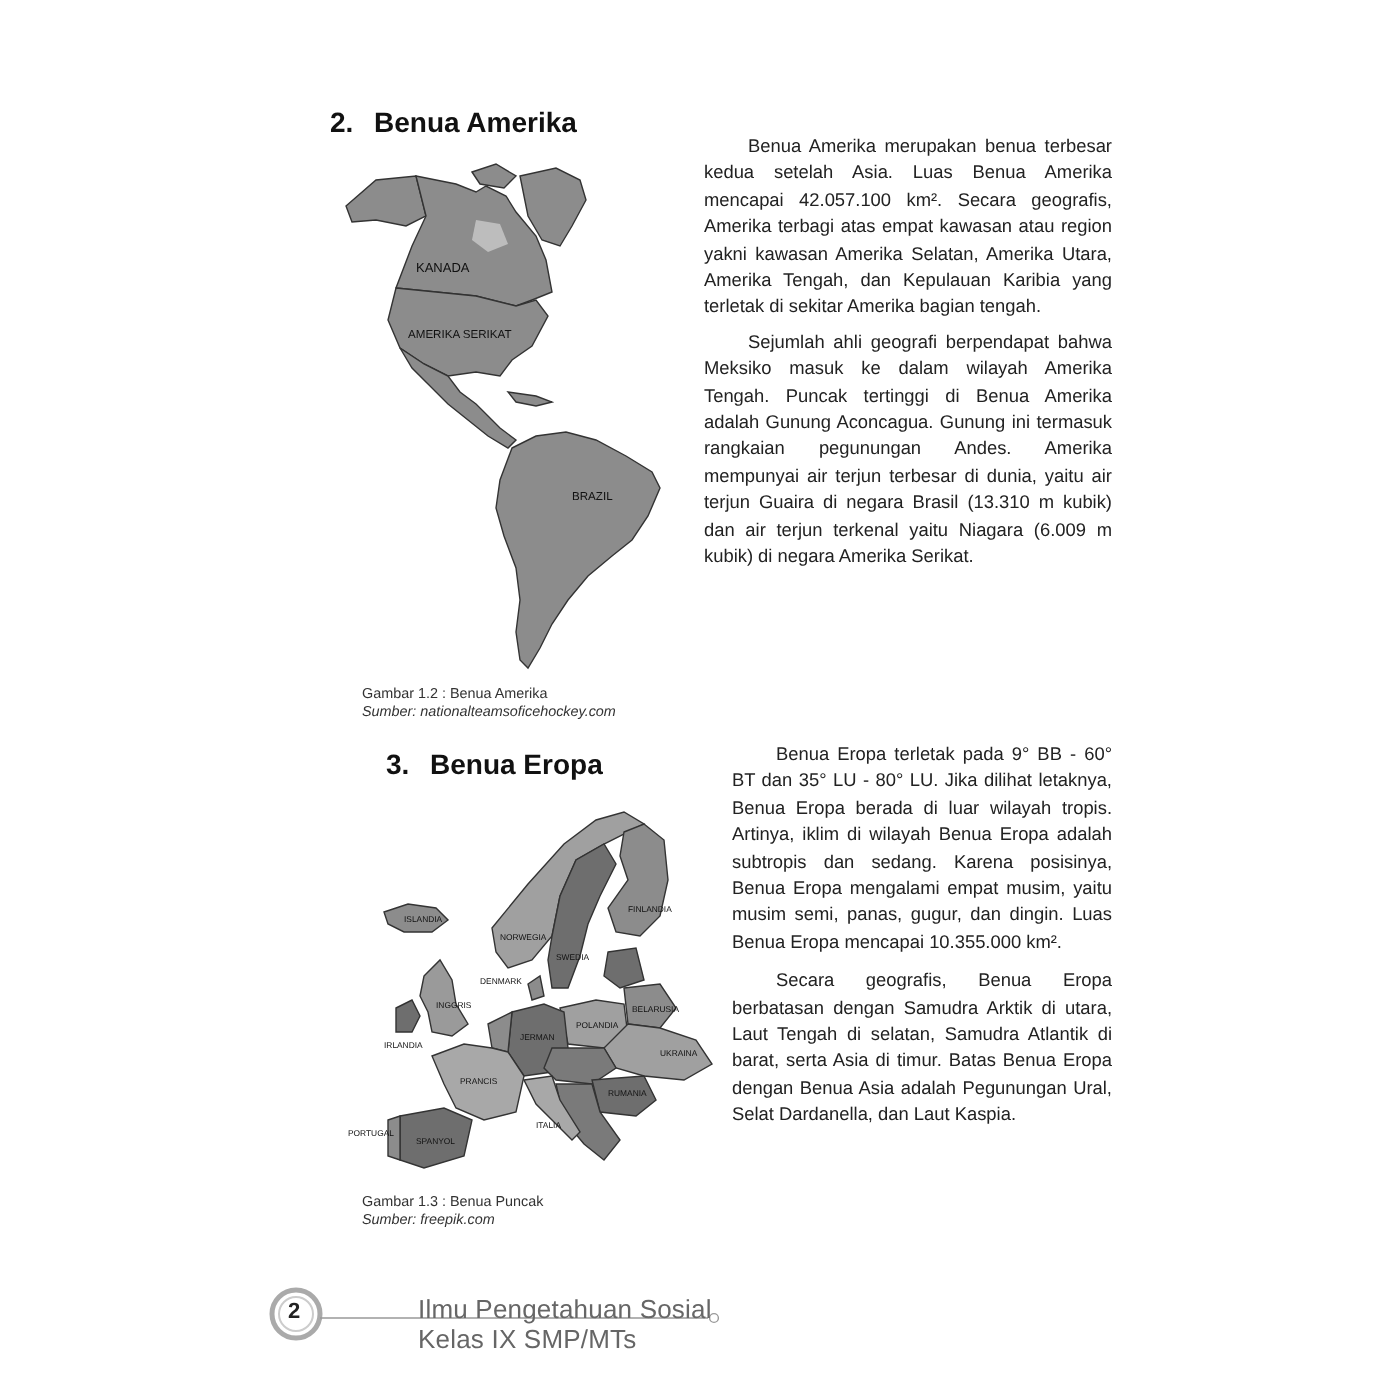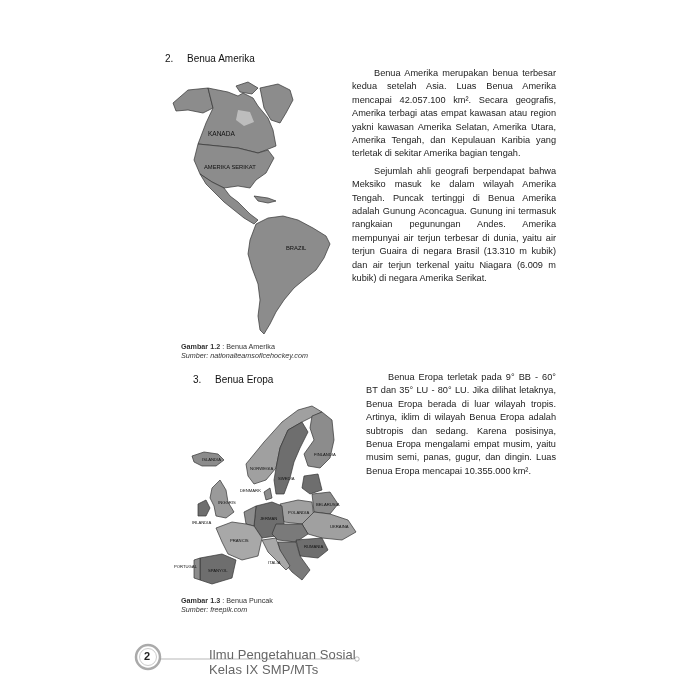--- a/index.html
+++ b/index.html
@@ -1,24 +1,24 @@
 <!DOCTYPE html>
 <html><head>
 <meta charset="utf-8">
 <style>
   html, body { margin:0; padding:0; background:#ffffff; }
   body { width:700px; height:700px; position:relative; overflow:hidden;
          font-family:"Liberation Sans", sans-serif; color:#1a1a1a; }
   .abs { position:absolute; }
-  .heading { font-weight:normal; font-size:10px; color:#111; }
+  .heading { font-weight:bold; font-size:14px; color:#111; }
   .heading .num { display:inline-block; width:22px; }
   .para { font-size:9.2px; line-height:13.4px; text-align:justify;
           text-indent:22px; color:#222; margin:0 0 4px 0; }
   .caption { font-size:7.2px; line-height:9px; color:#333; }
-  .caption b { font-weight:bold; }
+  .caption b { font-weight:normal; }
   .caption i { font-style:italic; }
   .map { position:absolute; }
   .footer-text { font-size:13px; color:#666; letter-spacing:0.1px;margin-left:45px; }
 </style>
 </head>
 <body>
 
 <div class="abs heading" style="left:165px; top:53px;">
   <span class="num">2.</span><span>Benua Amerika</span>
 </div>
@@ -123,20 +123,21 @@
     <text x="58" y="142">PRANCIS</text>
     <text x="132" y="148">RUMANIA</text>
     <text x="36" y="172">SPANYOL</text>
     <text x="2" y="168">PORTUGAL</text>
     <text x="96" y="164">ITALIA</text>
   </g>
 </svg>
 
 <div class="abs" style="left:366px; top:371px; width:190px;">
   <p class="para">Benua Eropa terletak pada 9° BB - 60° BT dan 35° LU - 80° LU. Jika dilihat letaknya, Benua Eropa berada di luar wilayah tropis. Artinya, iklim di wilayah Benua Eropa adalah subtropis dan sedang. Karena posisinya, Benua Eropa mengalami empat musim, yaitu musim semi, panas, gugur, dan dingin. Luas Benua Eropa mencapai 10.355.000 km².</p>
+  <p class="para" style="margin-top:6px;">Secara geografis, Benua Eropa berbatasan dengan Samudra Arktik di utara, Laut Tengah di selatan, Samudra Atlantik di barat, serta Asia di timur. Batas Benua Eropa dengan Benua Asia adalah Pegunungan Ural, Selat Dardanella, dan Laut Kaspia.</p>
 </div>
 
 <div class="abs caption" style="left:181px; top:596px;">
   <div><b>Gambar 1.3</b> <span>: Benua Puncak</span></div>
   <div><i>Sumber: freepik.com</i></div>
 </div>
 
 <div class="abs" style="left:134px; top:641px; width:230px; height:32px;">
   <svg width="230" height="32" viewBox="0 0 230 32" style="position:absolute; left:0; top:0;">
     <circle cx="14" cy="16" r="12" fill="none" stroke="#aaa" stroke-width="2.5"></circle>

